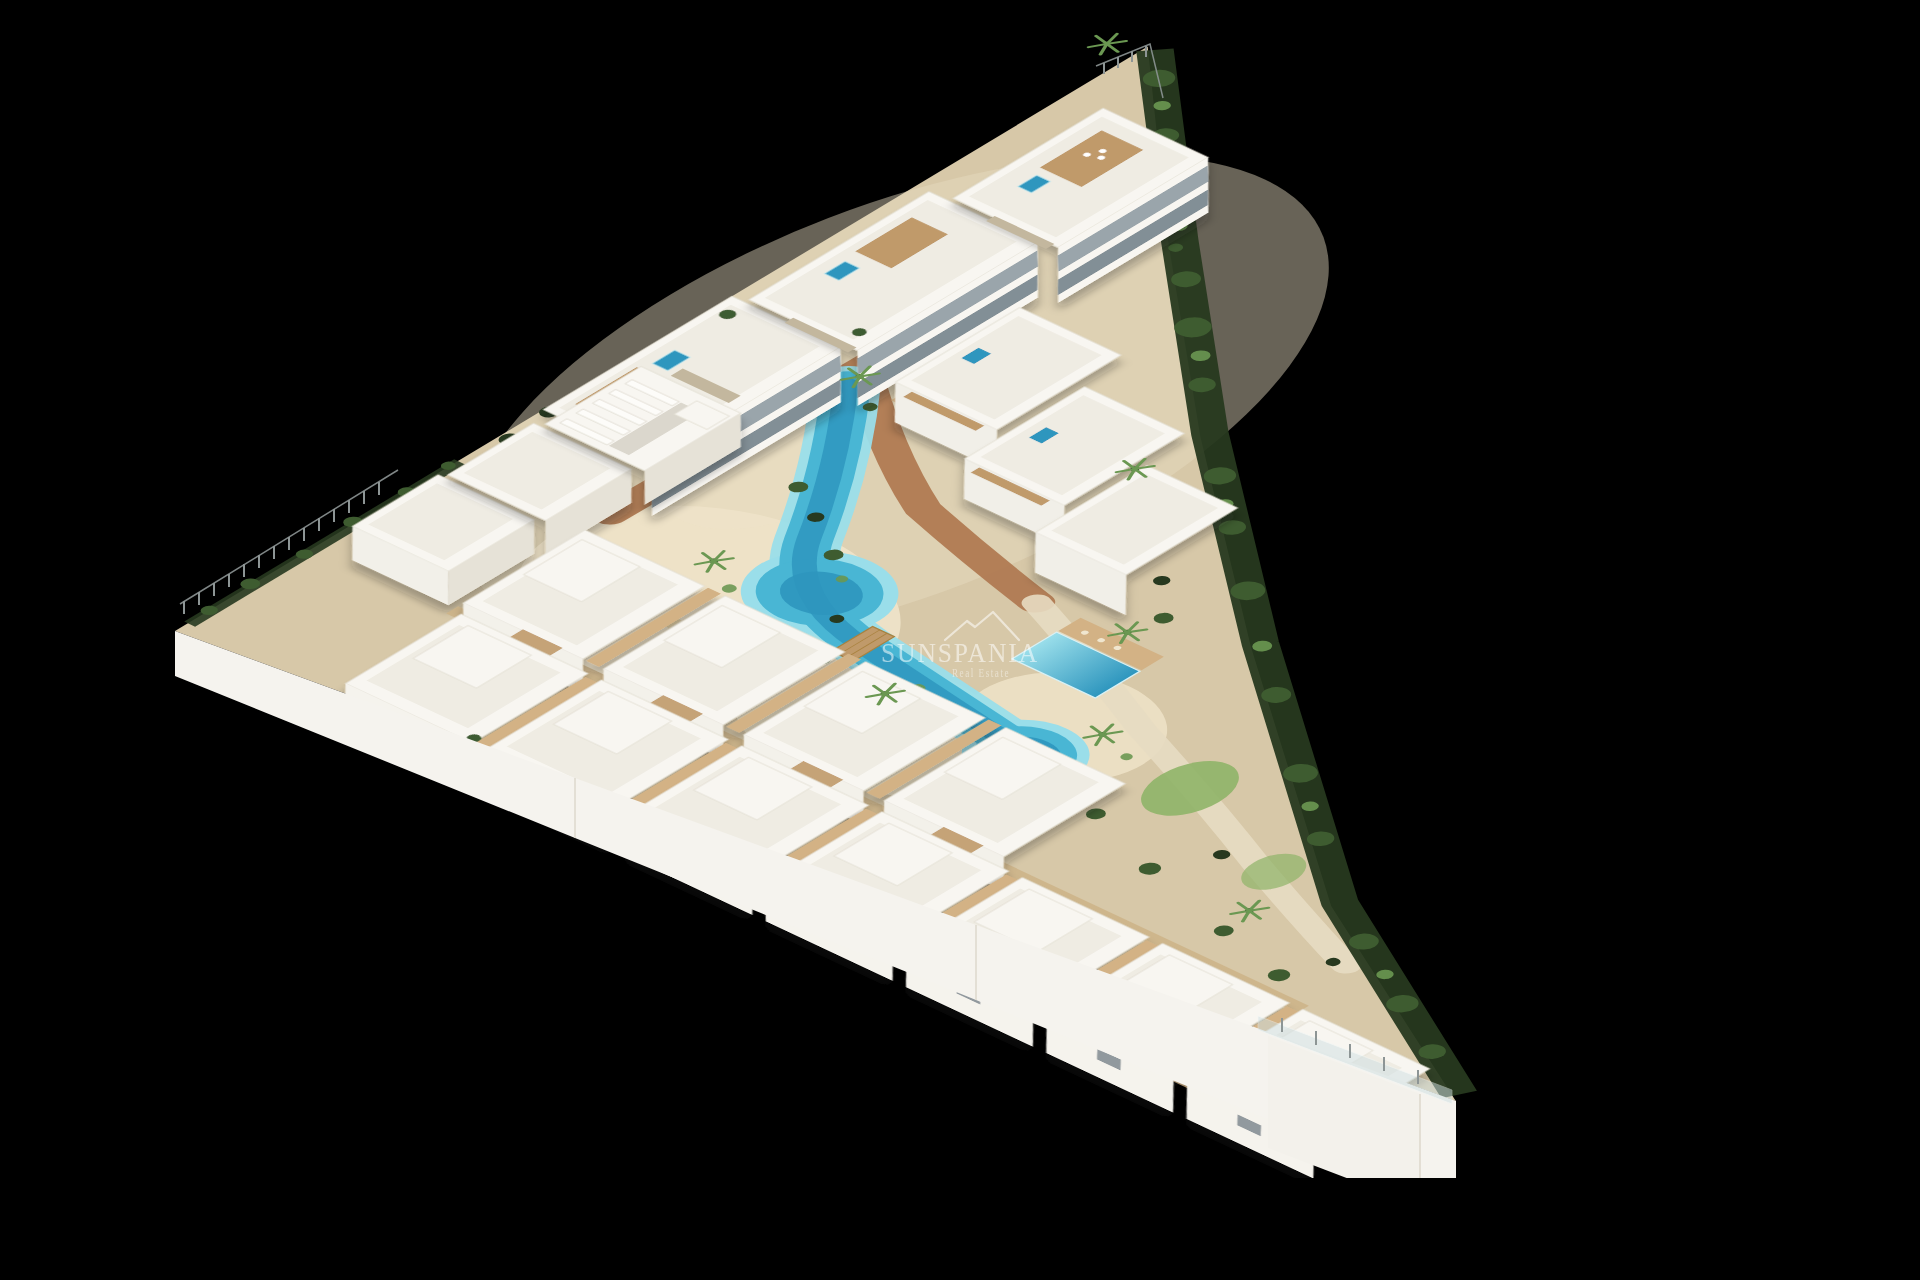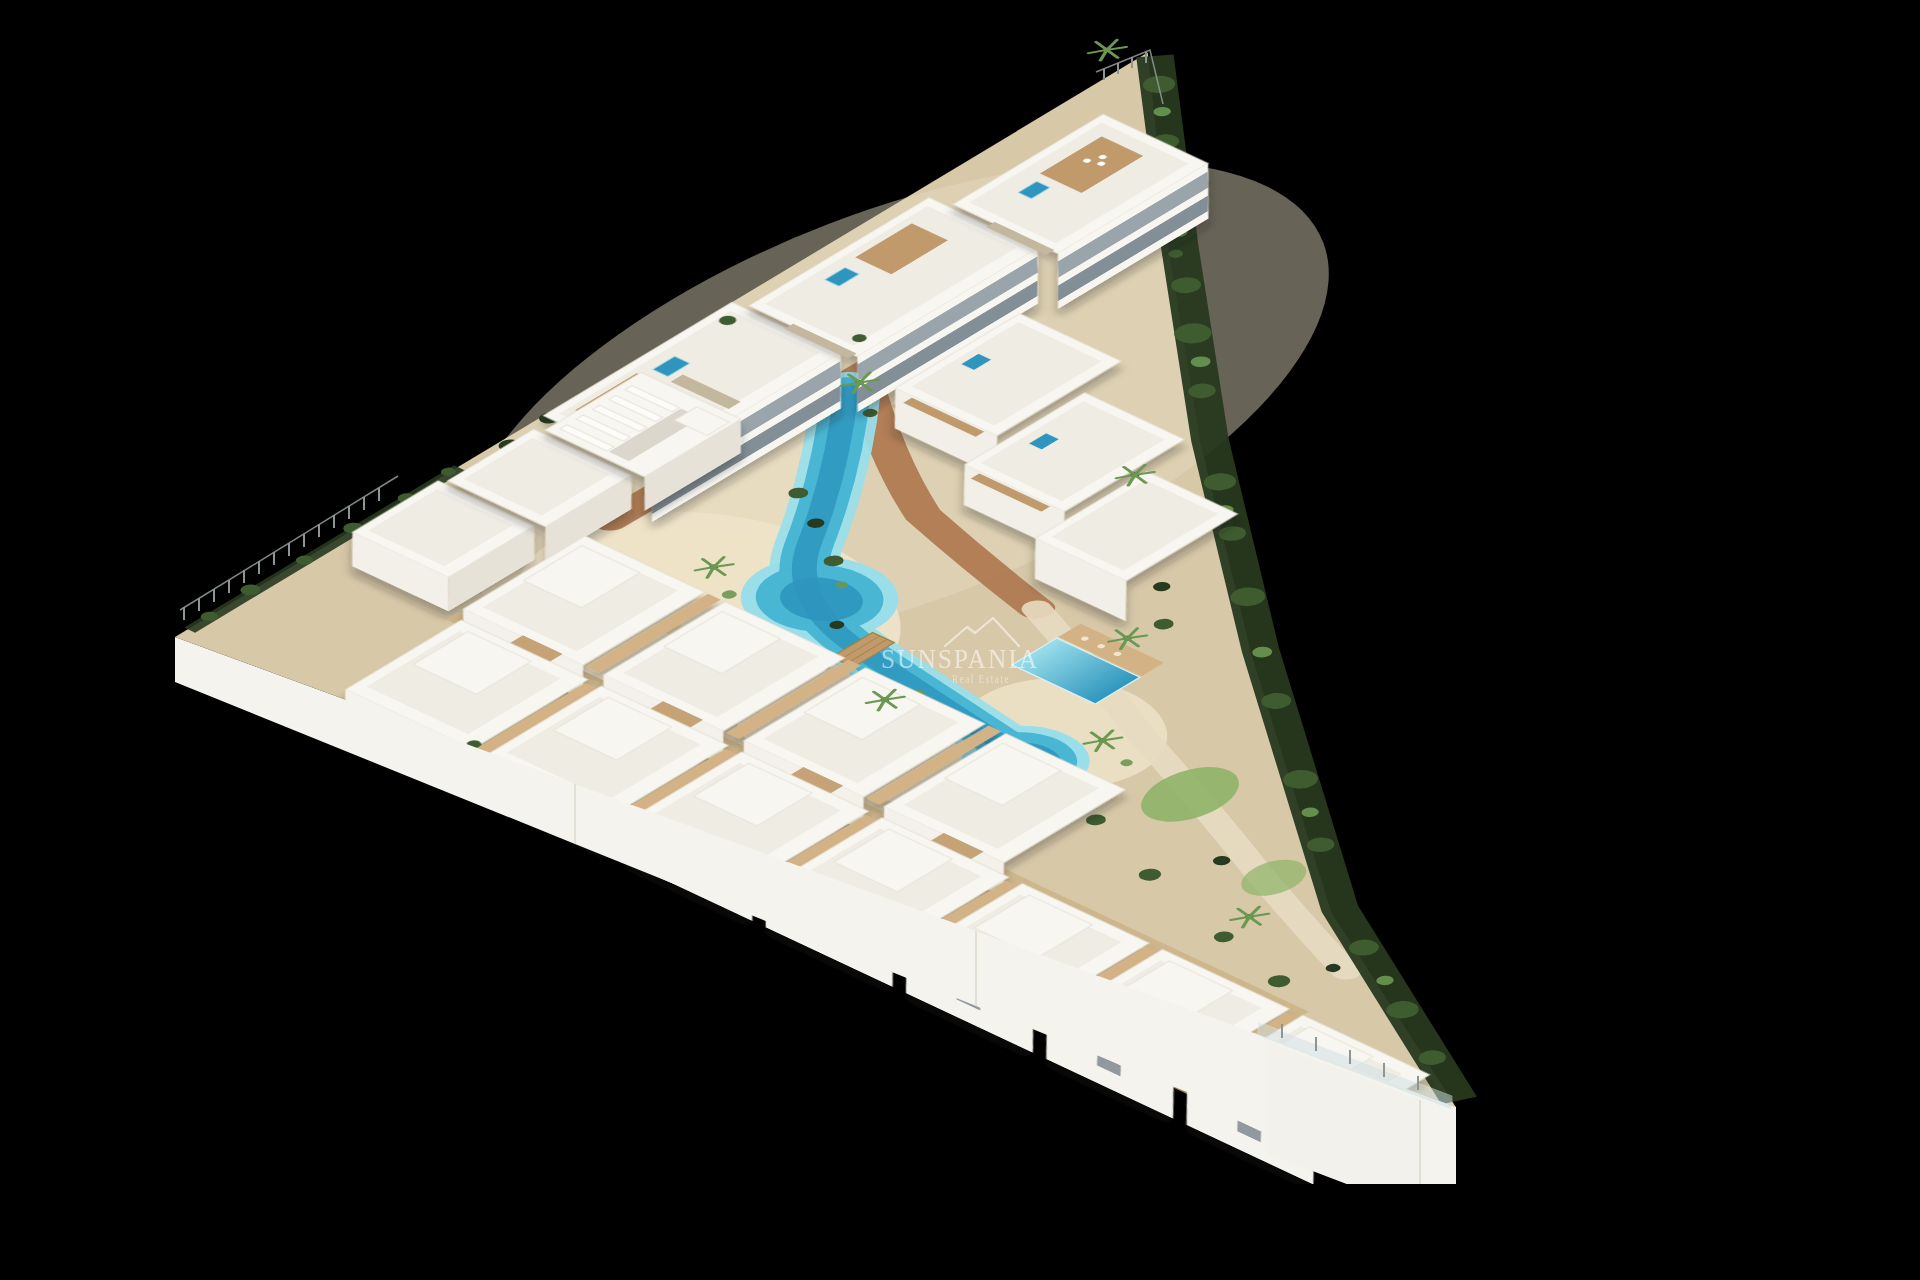--- a/index.html
+++ b/index.html
@@ -1,17 +1,17 @@
 <!DOCTYPE html>
 <html style="--bg: #000000; --paving: #d7c8a8; --paving_light: #e7dcc2; --sand: #eee3c8; --terracotta: #b07a52; --wood: #c09a6a; --wood_light: #d3b285; --wood_dark: #a9823f; --white_wall: #f8f6f1; --white_roof: #efece3; --wall_shade: #e6e2d7; --balcony: #9aa5ab; --balcony_dark: #828f96; --stone: #c3b79e; --pool_light: #9adeea; --pool: #49b6d4; --pool_deep: #2e96be; --green_dark: #27391f; --green: #3e5c30; --green_light: #6b9852; --grass: #8fb468; --fence: #8d9595; --glass: #cfe0e3; --wm: #ffffff;"><head>
 <meta charset="utf-8">
 <style>
   html,body{margin:0;padding:0;background:#000;}
   body{font-family:"Liberation Sans",sans-serif;}
-  .stage{position:relative;width:1920px;height:1172px;background:var(--bg,#000);overflow:hidden;margin:12px auto;}
+  .stage{position:relative;width:1920px;height:1172px;background:var(--bg,#000);overflow:hidden;margin:6px auto;}
   svg{position:absolute;left:0;top:0;display:block;}
   .wm-brand{font-family:"Liberation Serif",serif;font-size:27px;letter-spacing:2px;fill:var(--wm,#fff);}
   .wm-tag{font-family:"Liberation Serif",serif;font-size:12px;letter-spacing:2px;fill:var(--wm,#fff);}
   .roofline{stroke:var(--wm,#fff);stroke-width:2.2;fill:none;stroke-linejoin:round;stroke-linecap:round;}
   .palm line{stroke:var(--green_light,#6b9852);stroke-width:3;stroke-linecap:round;}
   .fencepost{stroke:var(--fence,#8d9595);stroke-width:2;}
   .fencerail{stroke:var(--fence,#8d9595);stroke-width:1.5;fill:none;opacity:.9;}
   .bldg{stroke:#e4e0d5;stroke-width:1;}
 </style>
 </head>

